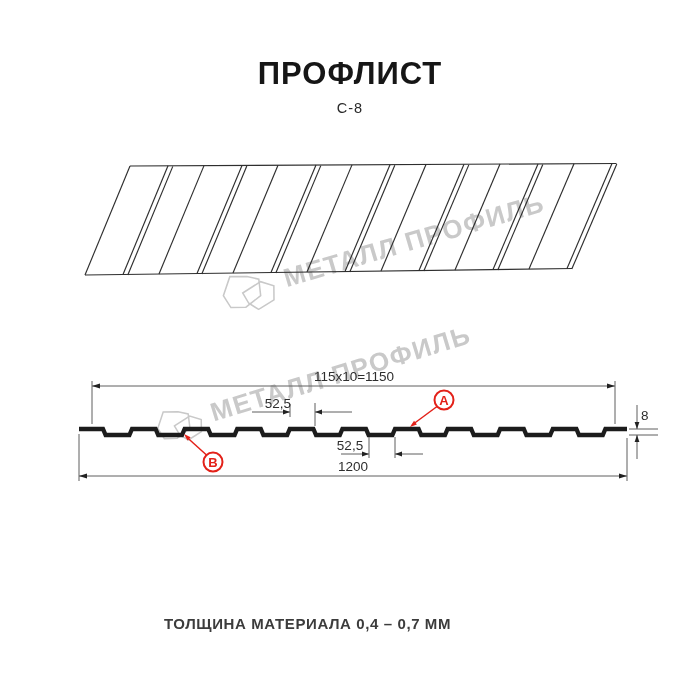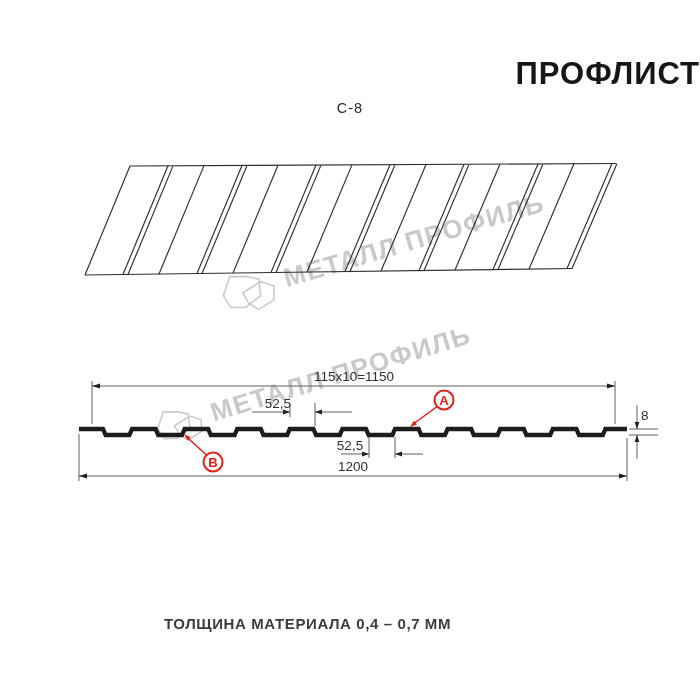--- a/index.html
+++ b/index.html
@@ -2,21 +2,21 @@
 <html><head>
 <meta charset="utf-8">
 <style>
   html,body{margin:0;padding:0;}
   body{
     width:700px;height:700px;position:relative;background:#ffffff;
     font-family:"Liberation Sans", sans-serif;overflow:hidden;
   }
   .abs{position:absolute;}
   .page-title{
-    top:56px;left:0;width:700px;text-align:right;
+    top:56px;left:0;width:700px;text-align:center;
     font-size:31px;font-weight:800;letter-spacing:1px;color:#161616;
   }
   .page-subtitle{
     top:100px;left:0;width:700px;text-align:center;
     font-size:14.5px;font-weight:400;letter-spacing:1px;color:#2a2a2a;
   }
   .footer-note{
     top:615px;left:0;width:615px;text-align:center;
     font-size:15px;font-weight:600;letter-spacing:0.6px;color:#3c3c3c;
   }

